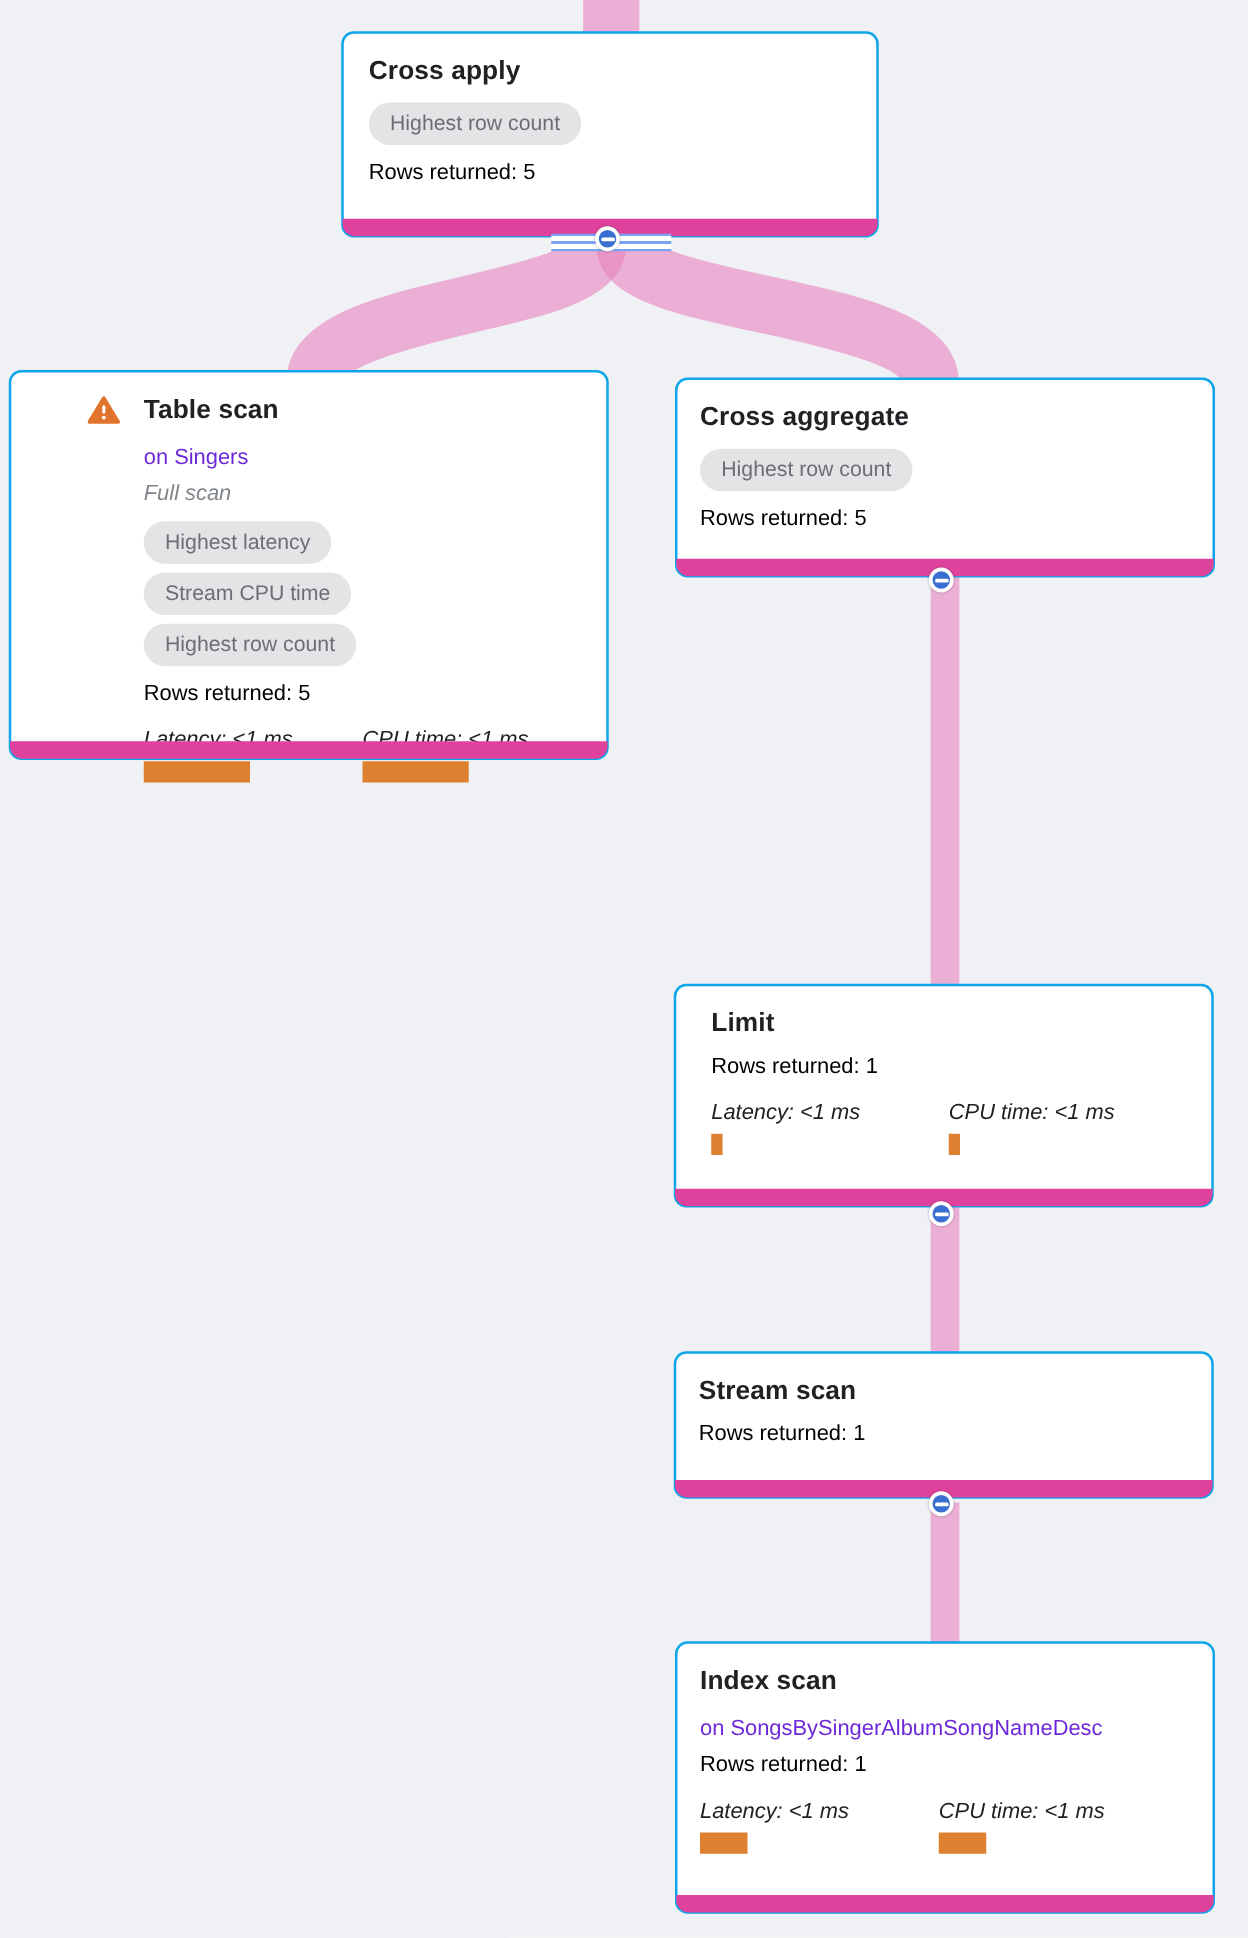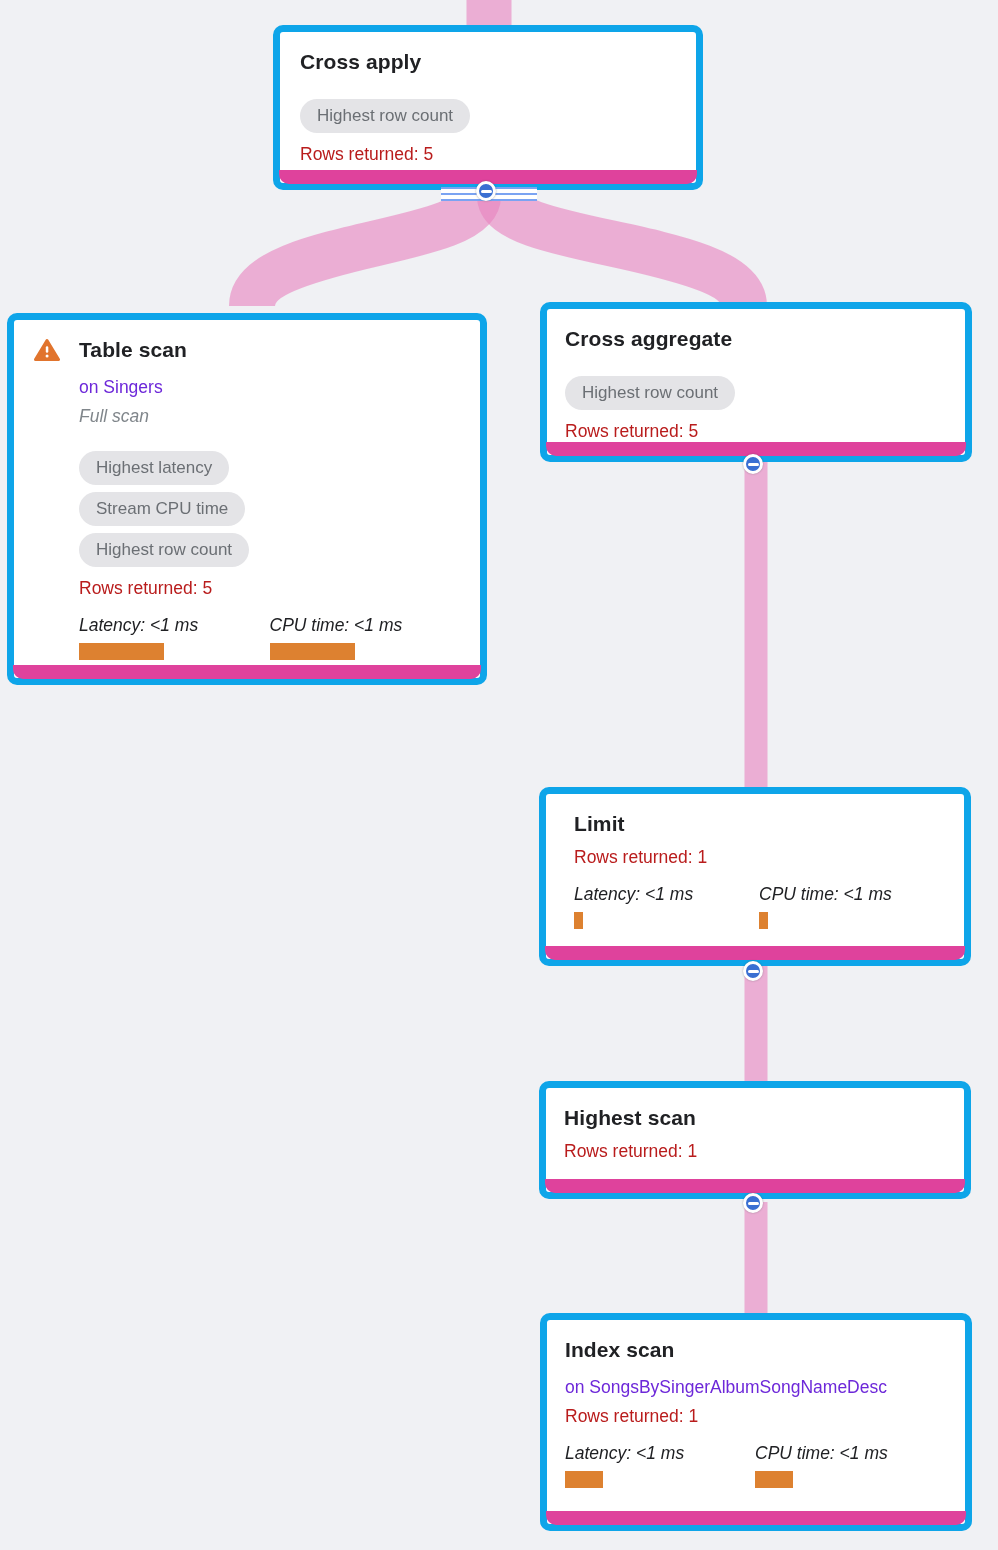--- a/index.html
+++ b/index.html
@@ -12,21 +12,21 @@
     background: #f0f1f4;
     overflow: hidden;
   }
 
   svg.edges { position:absolute; left:0; top:0; z-index:1; }
 
   .card {
     position: absolute;
     box-sizing: border-box;
     background: #ffffff;
-    border: 7px solid #0ea5e9;
+    border: 2px solid #0ea5e9;
     border-radius: 10px;
     z-index: 2;
   }
   .accent {
     position: absolute;
     left: -1px; right: -1px; bottom: -1px;
     height: 14px;
     background: #df429c;
     border-radius: 0 0 10px 10px;
   }
@@ -37,23 +37,23 @@
     line-height: 28px;
     font-weight: 700;
     color: #202124;
     letter-spacing: .1px;
   }
   .title-row { display:flex; align-items:center; gap:19px; }
   .ts-indent { margin-left: 45px; }
 
   .sub  { margin-top: 11px; font-size: 17.5px; line-height: 24px; color: #6d28d9; }
   .note { margin-top: 5px; font-size: 17.5px; line-height: 24px; color: #80868b; font-style: italic; }
-  .rows { margin-top: 9px; font-size: 17.5px; line-height: 24px; color: #b91c1c; }
-
-  .badges { margin-top: 23px; display:flex; flex-direction:column; align-items:flex-start; gap:7px;justify-content:flex-end; }
+  .rows { margin-top: 9px; font-size: 17.5px; line-height: 24px; color: #000000; }
+
+  .badges { margin-top: 11px; display:flex; flex-direction:column; align-items:flex-start; gap:7px;justify-content:flex-end; }
   .badge {
     display:inline-block;
     background: #e4e4e7;
     color: #6b6f74;
     font-size: 17px;
     line-height: 22px;
     font-weight: 500;
     padding: 6px 17px;
     border-radius: 18px;
     white-space: nowrap;
@@ -115,21 +115,21 @@
     <div class="card-body">
       <div class="title">Cross apply</div>
       <div class="badges">
         <span class="badge">Highest row count</span>
       </div>
       <div class="rows">Rows returned: 5</div>
     </div>
     <div class="accent"></div>
   </div>
 
-  <div class="card" style="left:7px; top:313px; width:480px; height:372px;">
+  <div class="card" style="left:7px; top:296px; width:480px; height:312px;padding-left:41px;">
     <div class="card-body">
       <div class="title-row">
         <svg class="warning-icon" width="26" height="24" viewBox="0 0 26 24">
           <path d="M13 2.5 L24.5 21.5 L1.5 21.5 Z" fill="#e1742d" stroke="#e1742d" stroke-width="3" stroke-linejoin="round"></path>
           <rect x="11.8" y="8.2" width="2.5" height="6.6" rx="1.2" fill="#ffffff"></rect>
           <circle cx="13.05" cy="18" r="1.5" fill="#ffffff"></circle>
         </svg>
         <div class="title">Table scan</div>
       </div>
       <div class="ts-indent">
@@ -180,21 +180,21 @@
           <div class="metric-label">CPU time: &lt;1 ms</div>
           <div class="bar" style="width: 9px;"></div>
         </div>
       </div>
     </div>
     <div class="accent"></div>
   </div>
 
   <div class="card" style="left:539px; top:1081px; width:432px; height:118px;">
     <div class="card-body" style="padding-left:18px;">
-      <div class="title">Highest scan</div>
+      <div class="title">Stream scan</div>
       <div class="rows" style="margin-top:7px;">Rows returned: 1</div>
     </div>
     <div class="accent"></div>
   </div>
 
   <div class="card" style="left:540px; top:1313px; width:432px; height:218px;">
     <div class="card-body" style="padding-left:18px;">
       <div class="title">Index scan</div>
       <div class="sub">on SongsBySingerAlbumSongNameDesc</div>
       <div class="rows" style="margin-top:5px;">Rows returned: 1</div>

